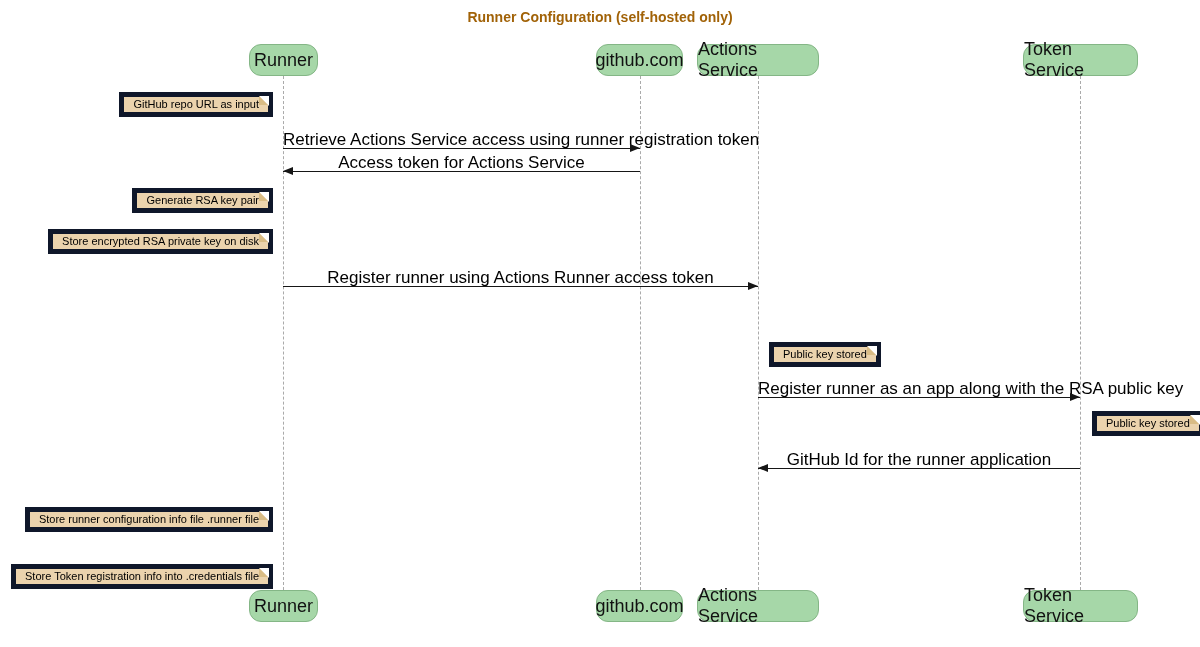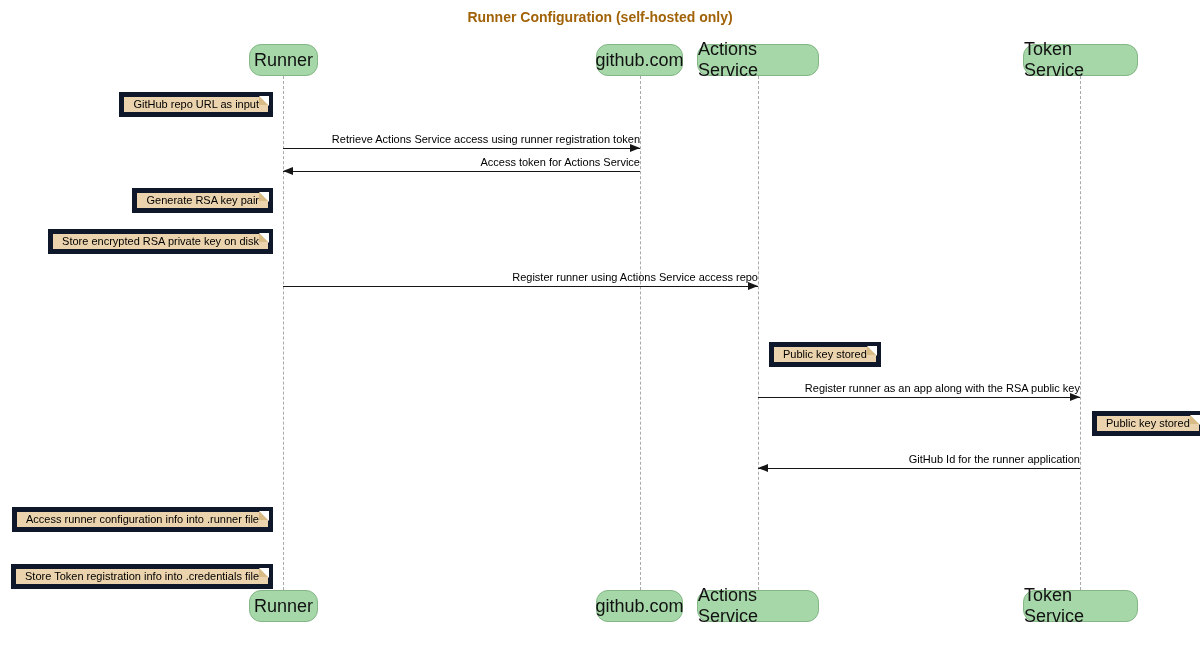--- a/index.html
+++ b/index.html
@@ -37,22 +37,22 @@
     align-items: center;
     justify-content: center;
     font-size: 18px;
     color: #111111;
     box-sizing: border-box;
   }
   .msg { position: absolute; }
   .msg-label {
     height: 15px;
     line-height: 15px;
-    font-size: 11px;
-    text-align: right;
+    font-size: 17px;
+    text-align: center;
     white-space: nowrap;
     overflow: visible;
   }
   .msg-line {
     position: relative;
     margin-top: 1px;
     height: 0;
     border-top: 1px solid #161616;
   }
   .head { position: absolute; width: 0; height: 0; }
@@ -146,21 +146,21 @@
   </div>
 
   <div class="msg" style="left:283px;top:155px;width:357px">
     <div class="msg-label">Access token for Actions Service</div>
     <div class="msg-line arrow-left">
         <span class="head"></span>
       </div>
   </div>
 
   <div class="msg" style="left:283px;top:270px;width:475px">
-    <div class="msg-label">Register runner using Actions Service access repo</div>
+    <div class="msg-label">Register runner using Actions Runner access token</div>
     <div class="msg-line arrow-right">
         <span class="head"></span>
       </div>
   </div>
 
   <div class="msg" style="left:758px;top:381px;width:322px">
     <div class="msg-label">Register runner as an app along with the RSA public key</div>
     <div class="msg-line arrow-right">
         <span class="head"></span>
       </div>
@@ -194,21 +194,21 @@
     <span>Public key stored</span>
     <span class="fold"></span>
   </div>
 
   <div class="note" style="left:1092px;top:411px">
     <span>Public key stored</span>
     <span class="fold"></span>
   </div>
 
   <div class="note" style="right:927px;top:507px">
-    <span>Access runner configuration info into .runner file</span>
+    <span>Store runner configuration info file .runner file</span>
     <span class="fold"></span>
   </div>
 
   <div class="note" style="right:927px;top:564px">
     <span>Store Token registration info into .credentials file</span>
     <span class="fold"></span>
   </div>
 
 </div>
 

